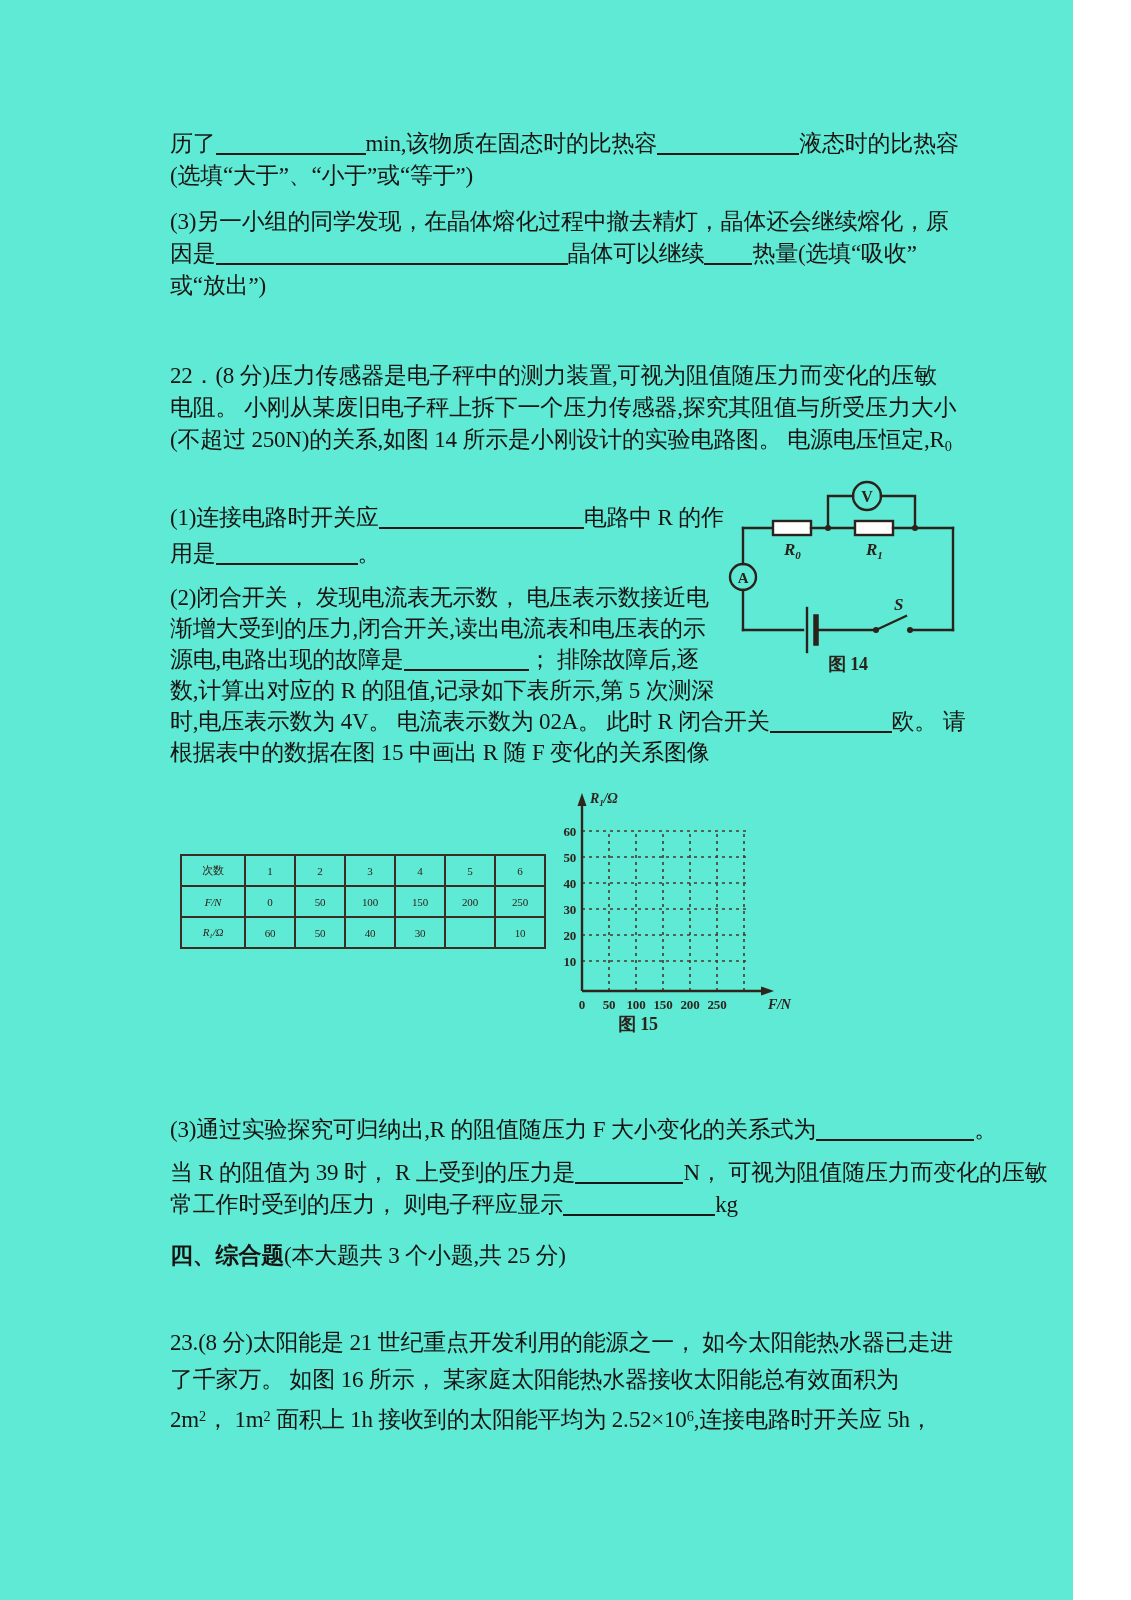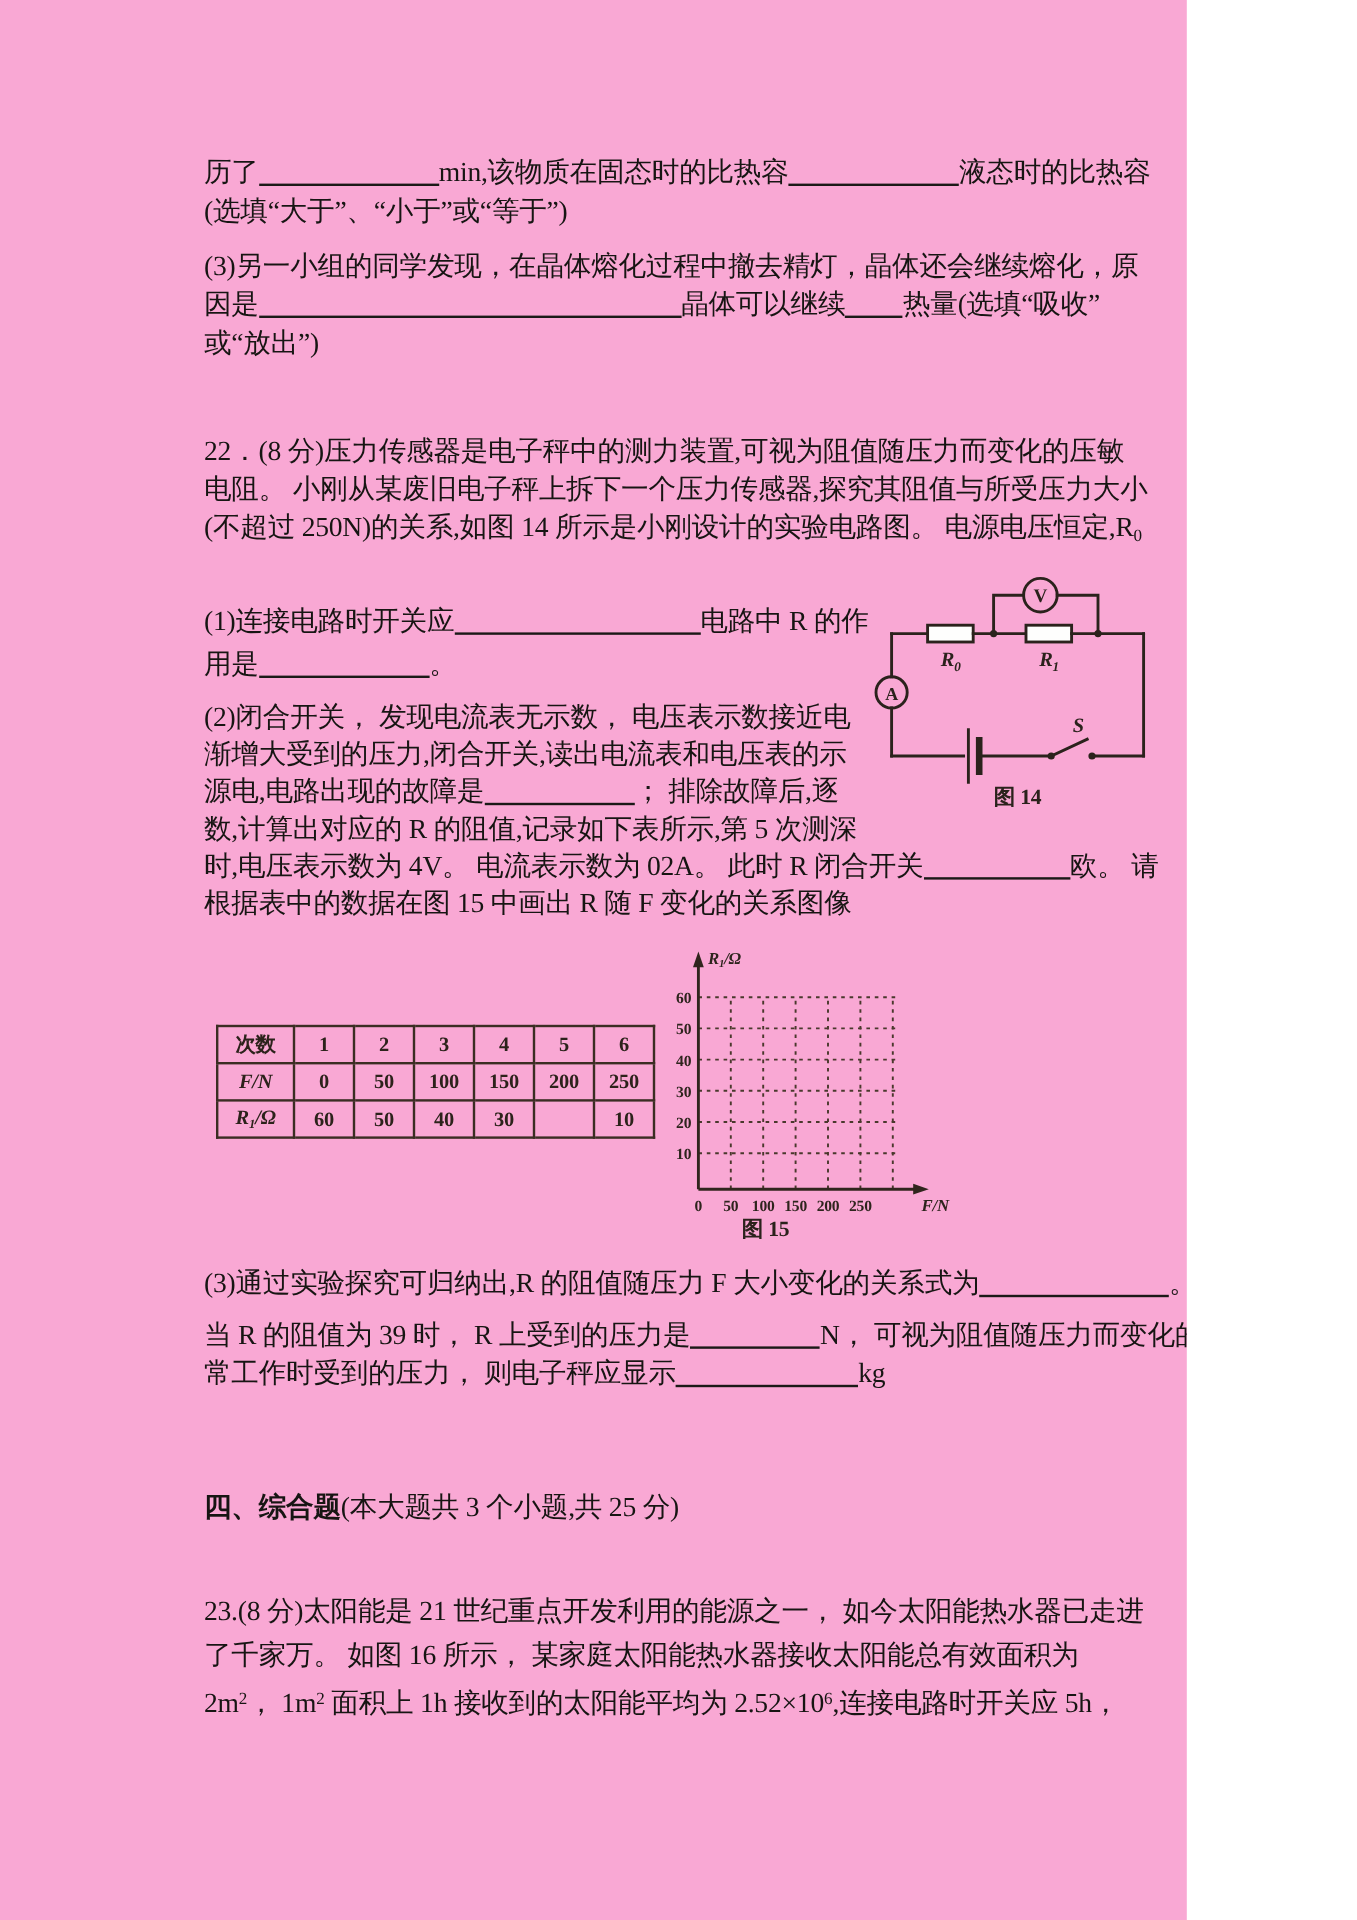--- a/index.html
+++ b/index.html
@@ -1,28 +1,28 @@
 <!DOCTYPE html>
 <html><head>
 <meta charset="utf-8">
 <style>
   html,body{margin:0;padding:0;background:#ffffff;}
   .page{
-    position:relative;width:989px;height:1600px;background:#f9a8d4;
+    position:relative;width:1073px;height:1600px;background:#5eead4;
     font-family:"Liberation Serif","DejaVu Serif",serif;
     color:#171513;font-size:23px;letter-spacing:-0.2px;overflow:hidden;
   }
   .tb{position:absolute;white-space:nowrap;}
   .ln{white-space:nowrap;}
   .blank{display:inline-block;border-bottom:2px solid #1b1917;height:1em;vertical-align:-0.18em;}
   .bold{font-weight:bold;}
   sub.sm{font-size:0.62em;vertical-align:-0.25em;letter-spacing:0;}
   sup.sm{font-size:0.62em;vertical-align:0.45em;letter-spacing:0;}
   table.data{
-    border-collapse:collapse;font-size:17px;font-weight:bold;color:#2c221b;
+    border-collapse:collapse;font-size:11px;font-weight:normal;color:#2c221b;
   }
   table.data td{
     border:2px solid #3b2d23;text-align:center;height:29px;padding:0 2px;
   }
   td.hcol{width:58px;}
   td.dcol{width:44px;}
   .ital{font-style:italic;}
   svg text{font-family:"Liberation Serif","DejaVu Serif",serif;}
 </style>
 </head>
@@ -173,21 +173,21 @@
       <text x="125" y="224">150</text>
       <text x="152" y="224">200</text>
       <text x="179" y="224">250</text>
     </g>
 
     <text x="52" y="18" font-size="14" font-weight="bold" font-style="italic" fill="#2e241d"><tspan>R</tspan><tspan dy="3" font-size="9">1</tspan><tspan dy="-3">/Ω</tspan></text>
     <text x="230" y="224" font-size="14" font-weight="bold" font-style="italic" fill="#2e241d">F/N</text>
     <text x="100" y="245" font-size="18" font-weight="bold" text-anchor="middle" fill="#2b221c">图 15</text>
   </svg>
 
-  <div class="tb" style="left:170px;top:1054px;line-height:32px;">
+  <div class="tb" style="left:170px;top:1114px;line-height:32px;">
     <div class="ln"><span>(3)通过实验探究可归纳出,R 的阻值随压力 F 大小变化的关系式为</span><span class="blank" style="width:158px"></span><span>。</span></div>
     <div class="ln" style="margin-top:11px;"><span>当 R 的阻值为 39 时， R 上受到的压力是</span><span class="blank" style="width:108px"></span><span>N， 可视为阻值随压力而变化的压敏</span></div>
     <div class="ln"><span>常工作时受到的压力， 则电子秤应显示</span><span class="blank" style="width:152px"></span><span>kg</span></div>
   </div>
 
   <div class="tb" style="left:170px;top:1240px;">
     <span class="bold">四、综合题</span><span>(本大题共 3 个小题,共 25 分)</span>
   </div>
 
   <div class="tb" style="left:170px;top:1324px;line-height:37px;">

